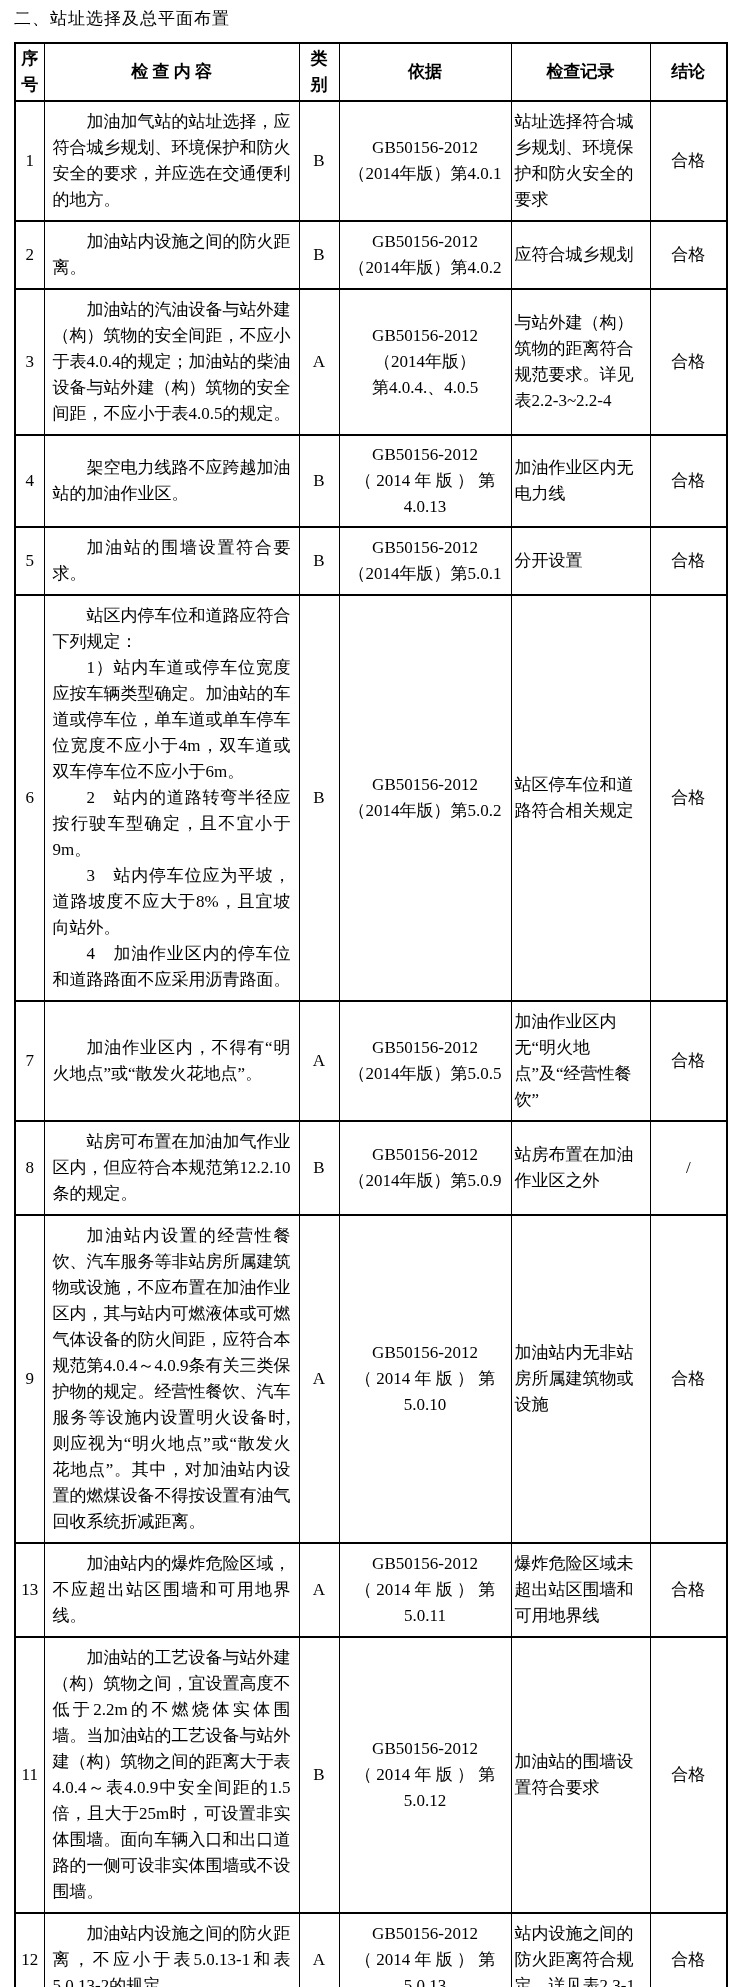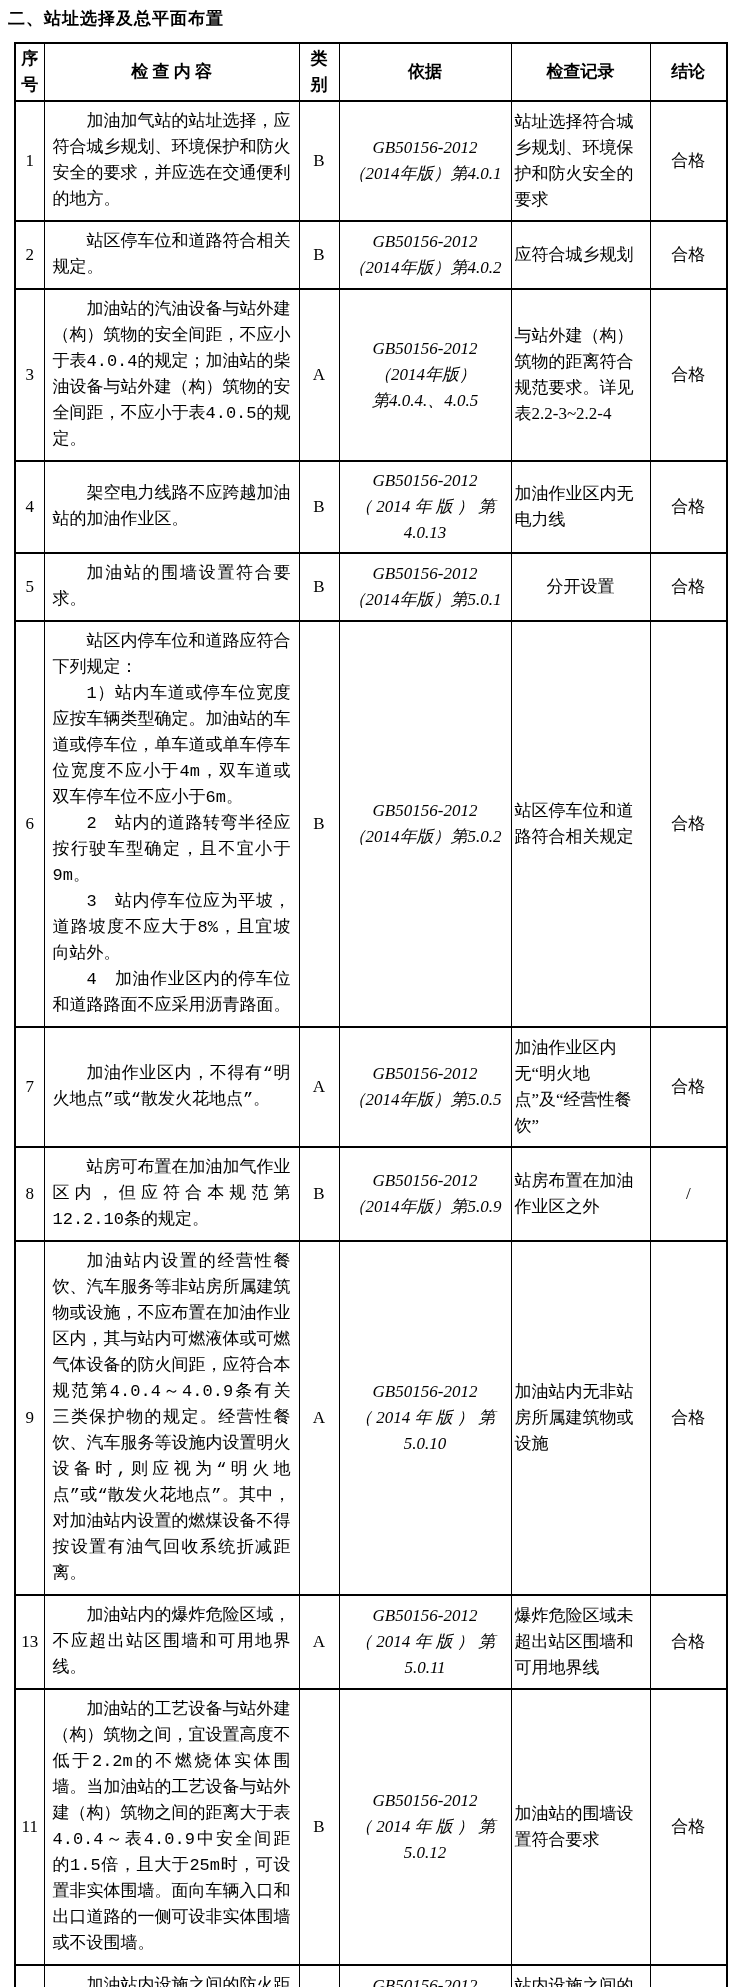--- a/index.html
+++ b/index.html
@@ -10,23 +10,23 @@
     color: #000;
   }
   .page {
     width: 743px;
     min-height: 1987px;
     background: #fff;
     padding: 8px 8px 10px 8px;
   }
   .doc-title {
     font-size: 17px;
-    font-weight: bold;
+    font-weight: normal;
     letter-spacing: 1px;
-    margin: 0 0 12px 0;
+    margin: 0 0 12px 6px;
     line-height: 22px;
   }
   table.check-table {
     border-collapse: collapse;
     table-layout: fixed;
     width: 712px;
     margin-left: 6px;
   }
   table.check-table col.c-no      { width: 29px;  }
   table.check-table col.c-content { width: 255px; }
@@ -55,41 +55,39 @@
 
   td.cell-no {
     text-align: center;
     font-size: 16px;
     padding: 0;
     font-family: "Liberation Serif", "DejaVu Serif", serif;
   }
   td.cell-content {
     padding: 7px 8px;
     text-align: justify;
-    font-family: Liberation Mono, monospace;
   }
   td.cell-content p {
     margin: 0;
     text-indent: 2em;
     text-align: justify;
   }
   td.cell-cat { text-align: center; font-size: 16px; }
   td.cell-basis {
     text-align: center;
     white-space: pre-line;
     padding: 6px 3px;
     line-height: 27px;
     font-size: 16.5px;
-    font-style: italic;
   }
   td.cell-record {
     padding: 7px 3px;
     text-align: left;
   }
-  td.cell-record.centered { text-align: center; }
+  td.cell-record.centered { }
   td.cell-concl { text-align: center; margin-left: 16px; }
 </style>
 </head>
 <body>
 
 <div class="page">
   <h2 class="doc-title">二、站址选择及总平面布置</h2>
 
   <table class="check-table">
     <colgroup>
@@ -120,21 +118,21 @@
           </td>
           <td class="cell-cat">B</td>
           <td class="cell-basis">GB50156-2012
 （2014年版）第4.0.1</td>
           <td class="cell-record">站址选择符合城乡规划、环境保护和防火安全的要求</td>
           <td class="cell-concl">合格</td>
         </tr>
         <tr>
           <td class="cell-no">2</td>
           <td class="cell-content">
-            <p>站区停车位和道路符合相关规定。</p>
+            <p>加油站内设施之间的防火距离。</p>
           </td>
           <td class="cell-cat">B</td>
           <td class="cell-basis">GB50156-2012
 （2014年版）第4.0.2</td>
           <td class="cell-record">应符合城乡规划</td>
           <td class="cell-concl">合格</td>
         </tr>
         <tr>
           <td class="cell-no">3</td>
           <td class="cell-content">

